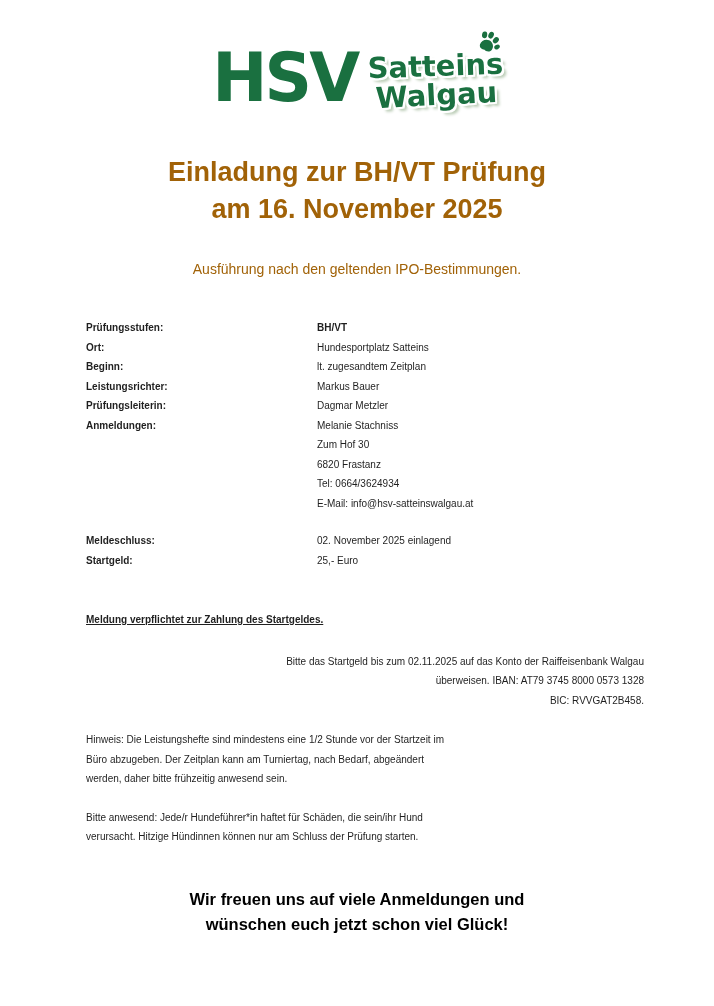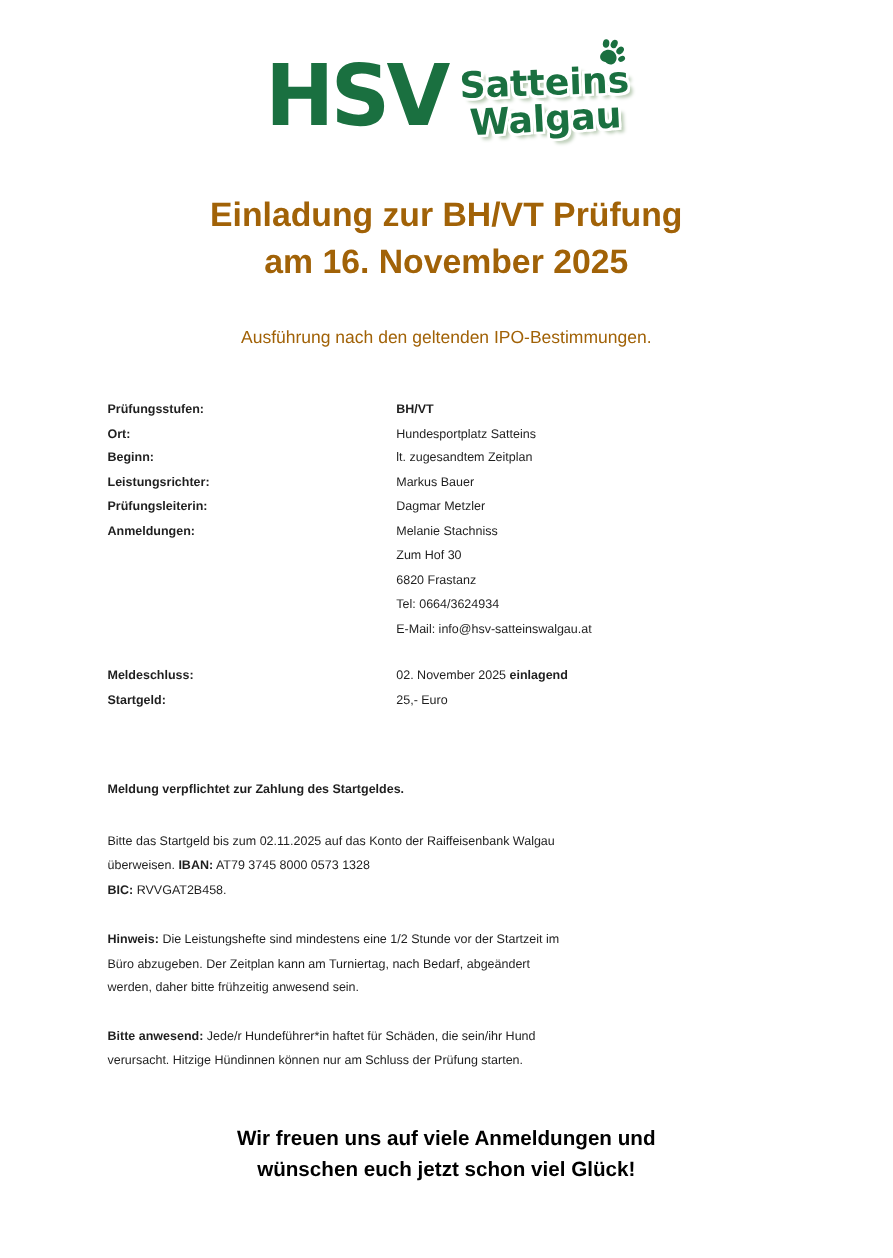--- a/index.html
+++ b/index.html
@@ -93,26 +93,26 @@
   .details { margin-top: 39px; }
   .detail-row { display: flex; }
   .detail-label {
     width: 231px;
     flex: 0 0 231px;
     font-weight: 700;
   }
   .detail-value { font-weight: 400; }
   .detail-value.bold { font-weight: 700; }
   .deadline-block { margin-top: 18px; }
-  .bold { font-weight: 700; }
+  .bold { font-weight: 400; }
 
   
   .para { margin: 0; }
-  .para-obligation { margin-top: 52px; font-weight: 700; }
-  .para-bank { margin-top: 22px; }
+  .para-obligation { margin-top: 40px; font-weight: 700; text-decoration: underline; }
+  .para-bank { margin-top: 22px; text-align: right; }
   .para-hinweis { margin-top: 20px; }
   .para-beachten { margin-top: 19px; }
 
   
   .closing {
     margin-top: 40px;
     text-align: center;
     font-weight: 700;
     font-size: 16.5px;
     line-height: 25px;

